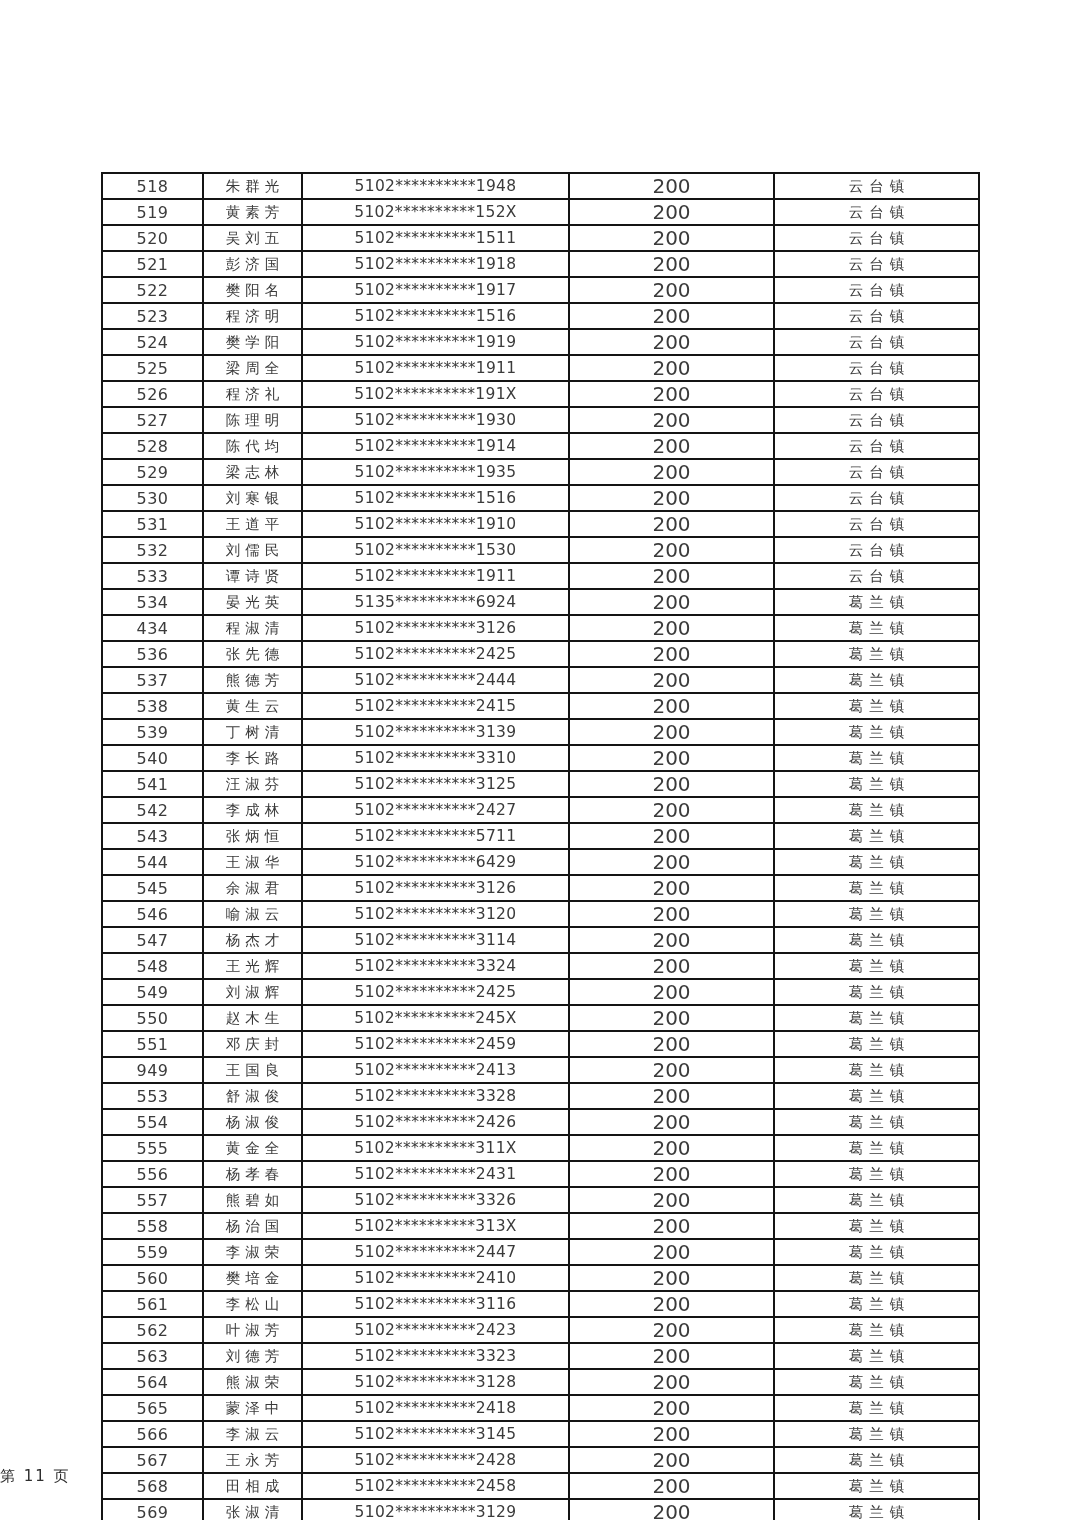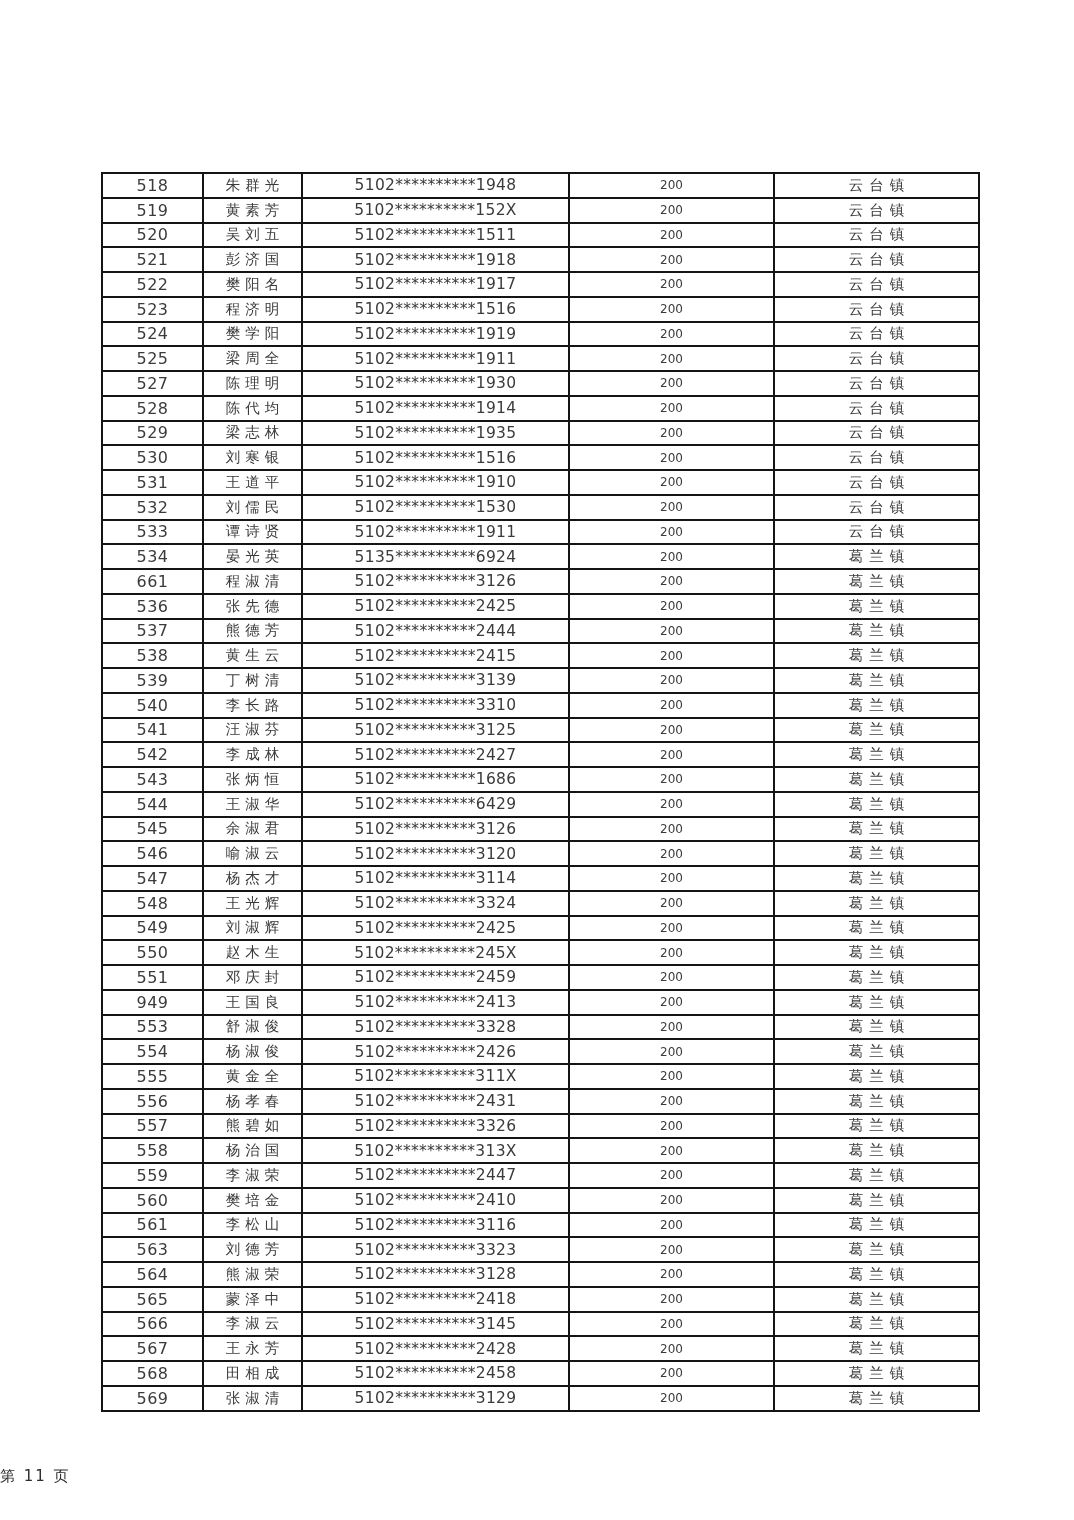--- a/index.html
+++ b/index.html
@@ -57,21 +57,21 @@
     text-indent: 5px;
     color: #3b3b3b;
     border-radius: 8px;
   }
   td.c2 { 
     font-size: 15.5px;
     letter-spacing: 0.3px;
     color: #474747;
   }
   td.c3 { 
-    font-size: 12px;
+    font-size: 20px;
     color: #474747;
   }
   td.c4 { 
     font-size: 14.5px;
     letter-spacing: 6px;
     text-indent: 6px;
     color: #3b3b3b;
   }
   .footer {
     position: absolute;
@@ -149,20 +149,27 @@
             <td class="c4">云台镇</td>
           </tr>
           <tr>
             <td class="c0">525</td>
             <td class="c1">梁周全</td>
             <td class="c2">5102**********1911</td>
             <td class="c3">200</td>
             <td class="c4">云台镇</td>
           </tr>
           <tr>
+            <td class="c0">526</td>
+            <td class="c1">程济礼</td>
+            <td class="c2">5102**********191X</td>
+            <td class="c3">200</td>
+            <td class="c4">云台镇</td>
+          </tr>
+          <tr>
             <td class="c0">527</td>
             <td class="c1">陈理明</td>
             <td class="c2">5102**********1930</td>
             <td class="c3">200</td>
             <td class="c4">云台镇</td>
           </tr>
           <tr>
             <td class="c0">528</td>
             <td class="c1">陈代均</td>
             <td class="c2">5102**********1914</td>
@@ -205,21 +212,21 @@
             <td class="c4">云台镇</td>
           </tr>
           <tr>
             <td class="c0">534</td>
             <td class="c1">晏光英</td>
             <td class="c2">5135**********6924</td>
             <td class="c3">200</td>
             <td class="c4">葛兰镇</td>
           </tr>
           <tr>
-            <td class="c0">661</td>
+            <td class="c0">434</td>
             <td class="c1">程淑清</td>
             <td class="c2">5102**********3126</td>
             <td class="c3">200</td>
             <td class="c4">葛兰镇</td>
           </tr>
           <tr>
             <td class="c0">536</td>
             <td class="c1">张先德</td>
             <td class="c2">5102**********2425</td>
             <td class="c3">200</td>
@@ -263,21 +270,21 @@
           <tr>
             <td class="c0">542</td>
             <td class="c1">李成林</td>
             <td class="c2">5102**********2427</td>
             <td class="c3">200</td>
             <td class="c4">葛兰镇</td>
           </tr>
           <tr>
             <td class="c0">543</td>
             <td class="c1">张炳恒</td>
-            <td class="c2">5102**********1686</td>
+            <td class="c2">5102**********5711</td>
             <td class="c3">200</td>
             <td class="c4">葛兰镇</td>
           </tr>
           <tr>
             <td class="c0">544</td>
             <td class="c1">王淑华</td>
             <td class="c2">5102**********6429</td>
             <td class="c3">200</td>
             <td class="c4">葛兰镇</td>
           </tr>
@@ -394,20 +401,27 @@
             <td class="c4">葛兰镇</td>
           </tr>
           <tr>
             <td class="c0">561</td>
             <td class="c1">李松山</td>
             <td class="c2">5102**********3116</td>
             <td class="c3">200</td>
             <td class="c4">葛兰镇</td>
           </tr>
           <tr>
+            <td class="c0">562</td>
+            <td class="c1">叶淑芳</td>
+            <td class="c2">5102**********2423</td>
+            <td class="c3">200</td>
+            <td class="c4">葛兰镇</td>
+          </tr>
+          <tr>
             <td class="c0">563</td>
             <td class="c1">刘德芳</td>
             <td class="c2">5102**********3323</td>
             <td class="c3">200</td>
             <td class="c4">葛兰镇</td>
           </tr>
           <tr>
             <td class="c0">564</td>
             <td class="c1">熊淑荣</td>
             <td class="c2">5102**********3128</td>

